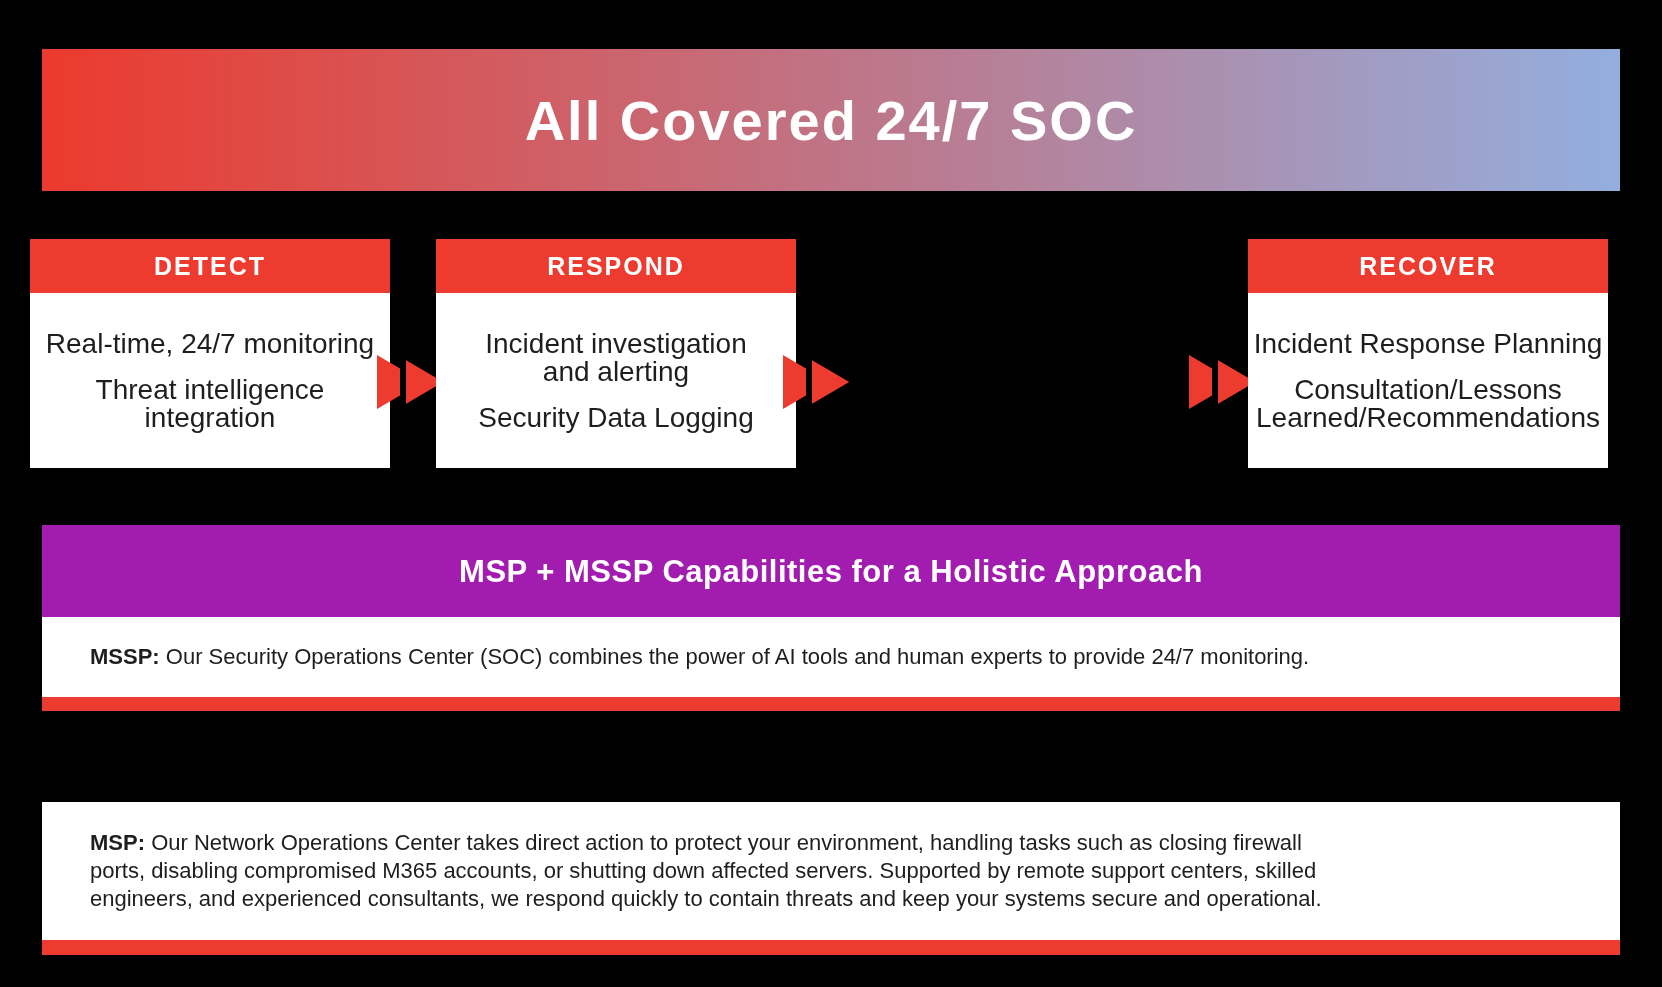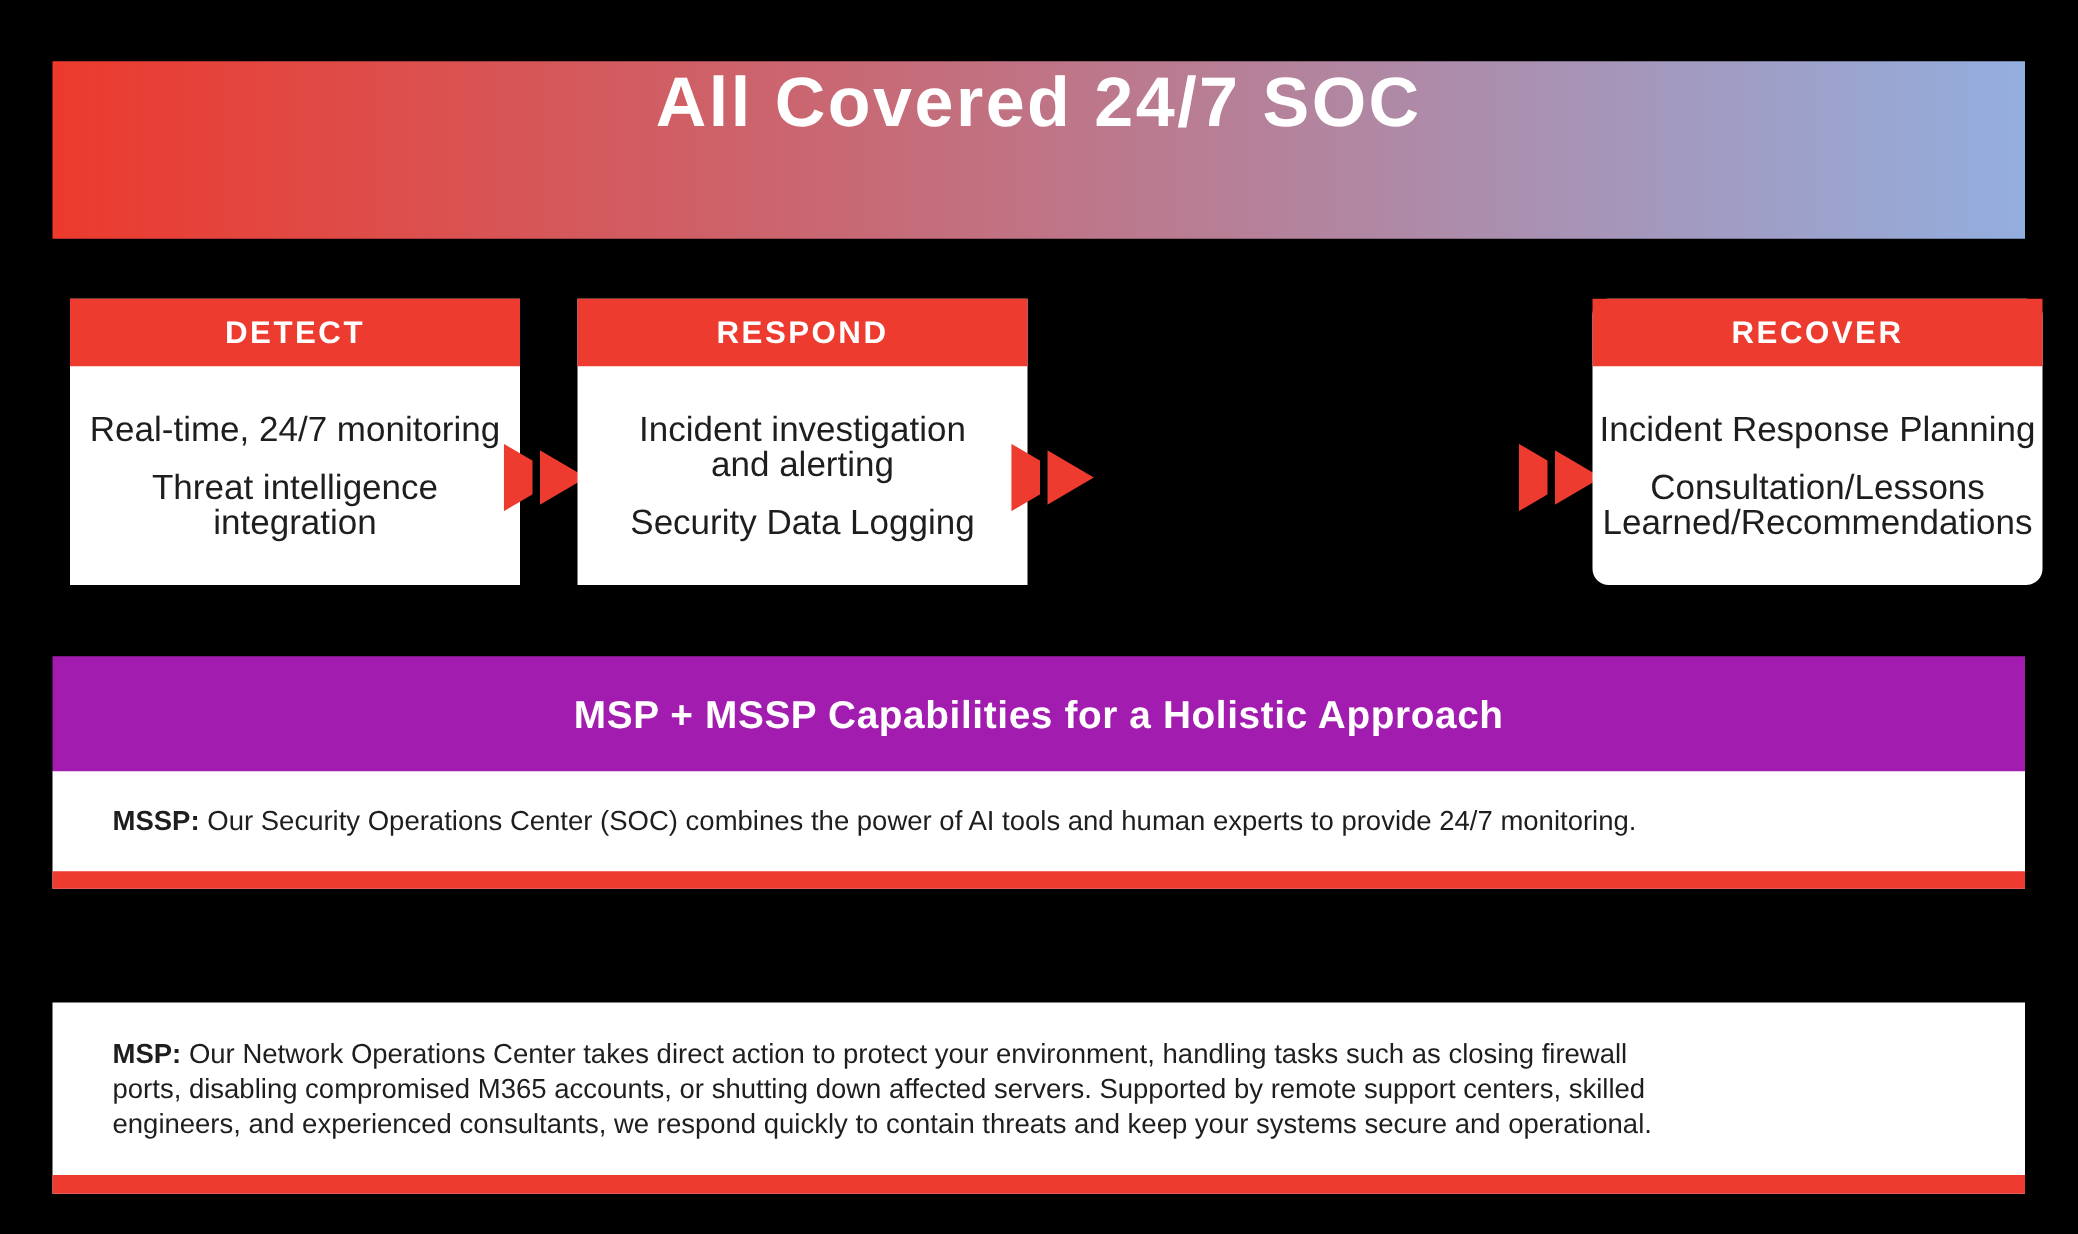--- a/index.html
+++ b/index.html
@@ -18,49 +18,50 @@
 
   
   .header-banner {
     position: absolute;
     left: 42px;
     top: 49px;
     width: 1578px;
     height: 142px;
     background: linear-gradient(90deg, #EC3A2D 0%, #93AEDE 100%);
     display: flex;
+    align-items: center;
     justify-content: center;
   }
   .header-banner h1 {
     margin: 0;
     color: #FFFFFF;
     font-size: 56px;
     font-weight: 700;
     letter-spacing: 2px;
   }
 
   
   .steps-row {
     position: absolute;
-    left: 56px;
+    left: 30px;
     top: 239px;
     width: 1578px;
     height: 229px;
   }
   .step {
     position: absolute;
     top: 0;
     width: 360px;
     height: 229px;
     background: #FFFFFF;
   }
   .step.s0 { left: 0; }
   .step.s1 { left: 406px; }
   .step.s2 { left: 812px; }
-  .step.s3 { left: 1218px; border-radius: 13px; }
+  .step.s3 { left: 1218px; }
   .step-title {
     height: 54px;
     background: #EE3B2F;
     color: #FFFFFF;
     display: flex;
     align-items: center;
     justify-content: center;
     font-size: 25px;
     font-weight: 700;
     letter-spacing: 2px;

